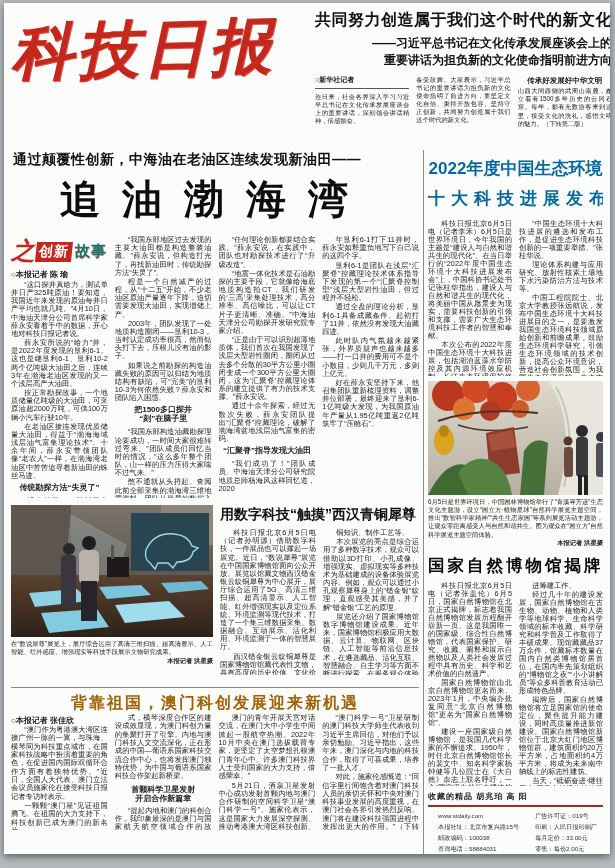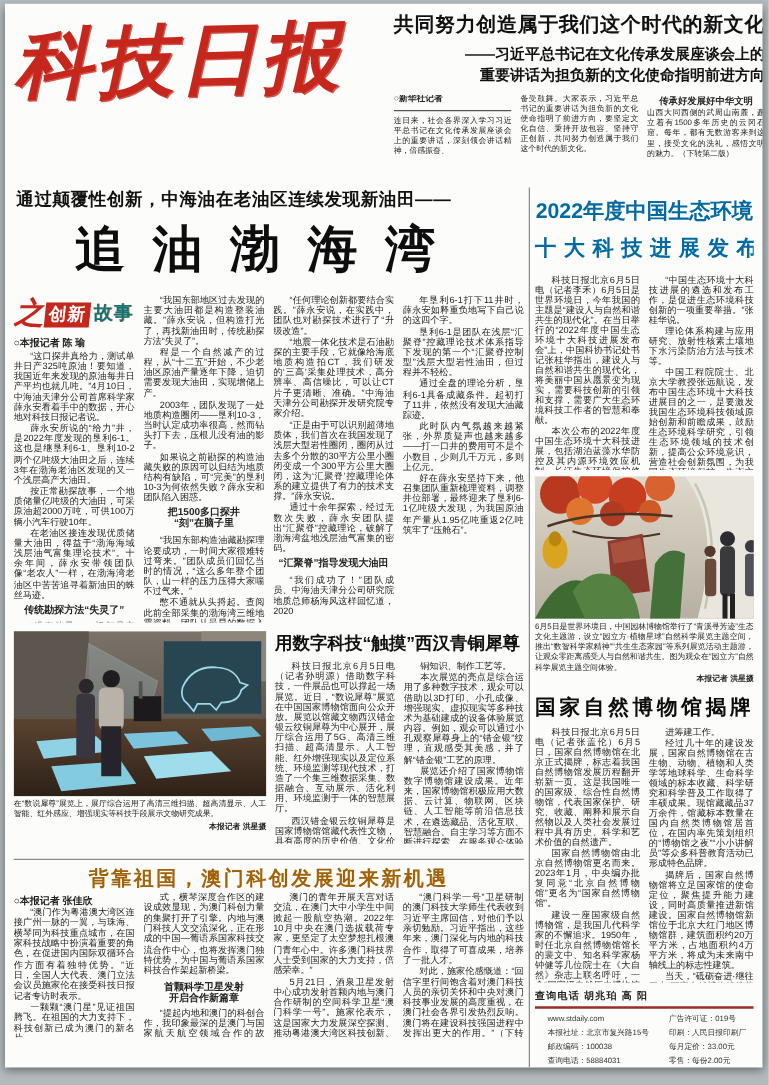--- a/index.html
+++ b/index.html
@@ -352,21 +352,21 @@
         <div class="col">
           <div>
               <p>进筹建工作。</p>
               <p>经过几十年的建设发展，国家自然博物馆在古生物、动物、植物和人类学等地球科学、生命科学领域的标本收藏、科学研究和科学普及工作取得了丰硕成果。现馆藏藏品37万余件，馆藏标本数量在国内自然类博物馆居首位，在国内率先策划组织的“博物馆之夜”“小小讲解员”等众多科普教育活动已形成特色品牌。</p>
               <p>揭牌后，国家自然博物馆将立足国家馆的使命定位，聚焦提升能力建设，同时高质量推进新馆建设。国家自然博物馆新馆位于北京大红门地区博物馆群，建筑面积约20万平方米，占地面积约4万平方米，将成为未来南中轴线上的标志性建筑。</p>
               <p>当天，“砥砺奋进·继往开来”国家自然博物馆馆藏精品展同步开幕。展览以北京自然博物馆的发展历史为主线，聚焦过去90年（1933年—2023年）收藏的精品、藏品，以及有重大意义和科研价值的珍贵标本，集中展现了自然博物馆深厚的科研、文化底蕴和厚重的馆藏历史。</p>
             </div>
         </div>
       </div>
 
-      <div class="editor">查询电话 胡兆珀 高 阳</div>
+      <div class="editor">收藏的精品 胡兆珀 高 阳</div>
       <div class="red-rule"></div>
       <div class="footer-box">
         <div>
             <p>www.stdaily.com</p>
             <p>本报社址：北京市复兴路15号</p>
             <p>邮政编码：100038</p>
             <p>查询电话：58884031</p>
           </div>
         <div>
             <p>广告许可证：019号</p>

